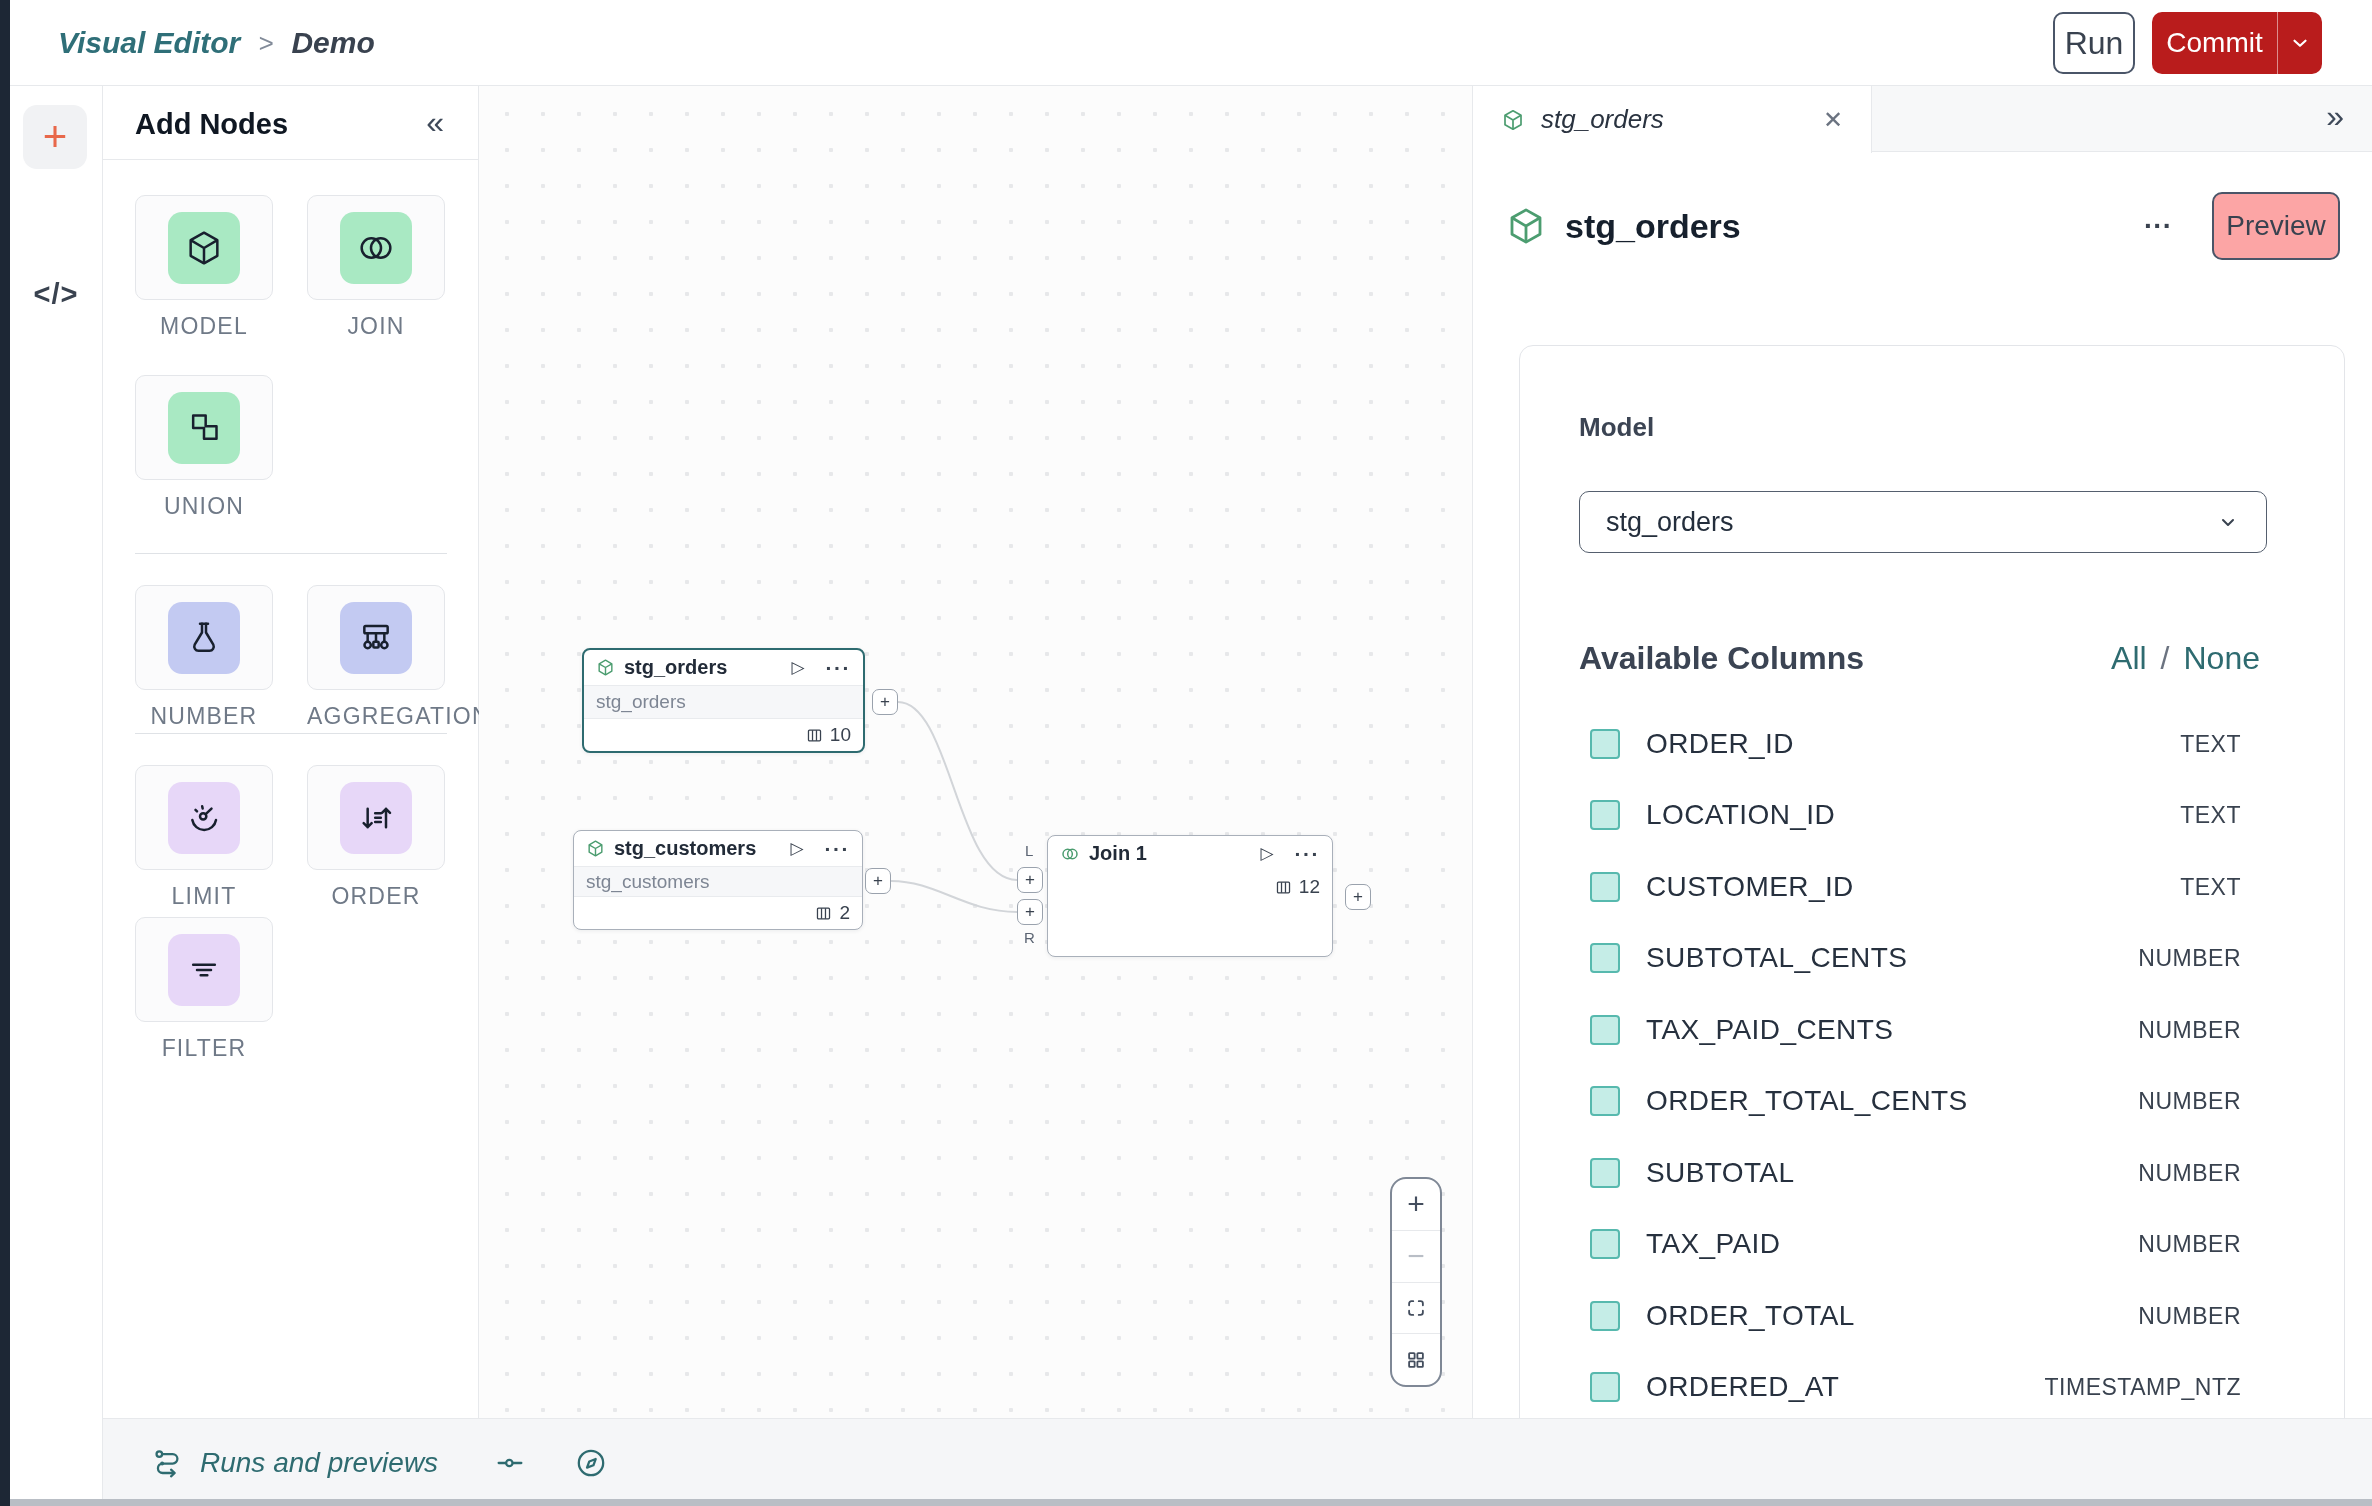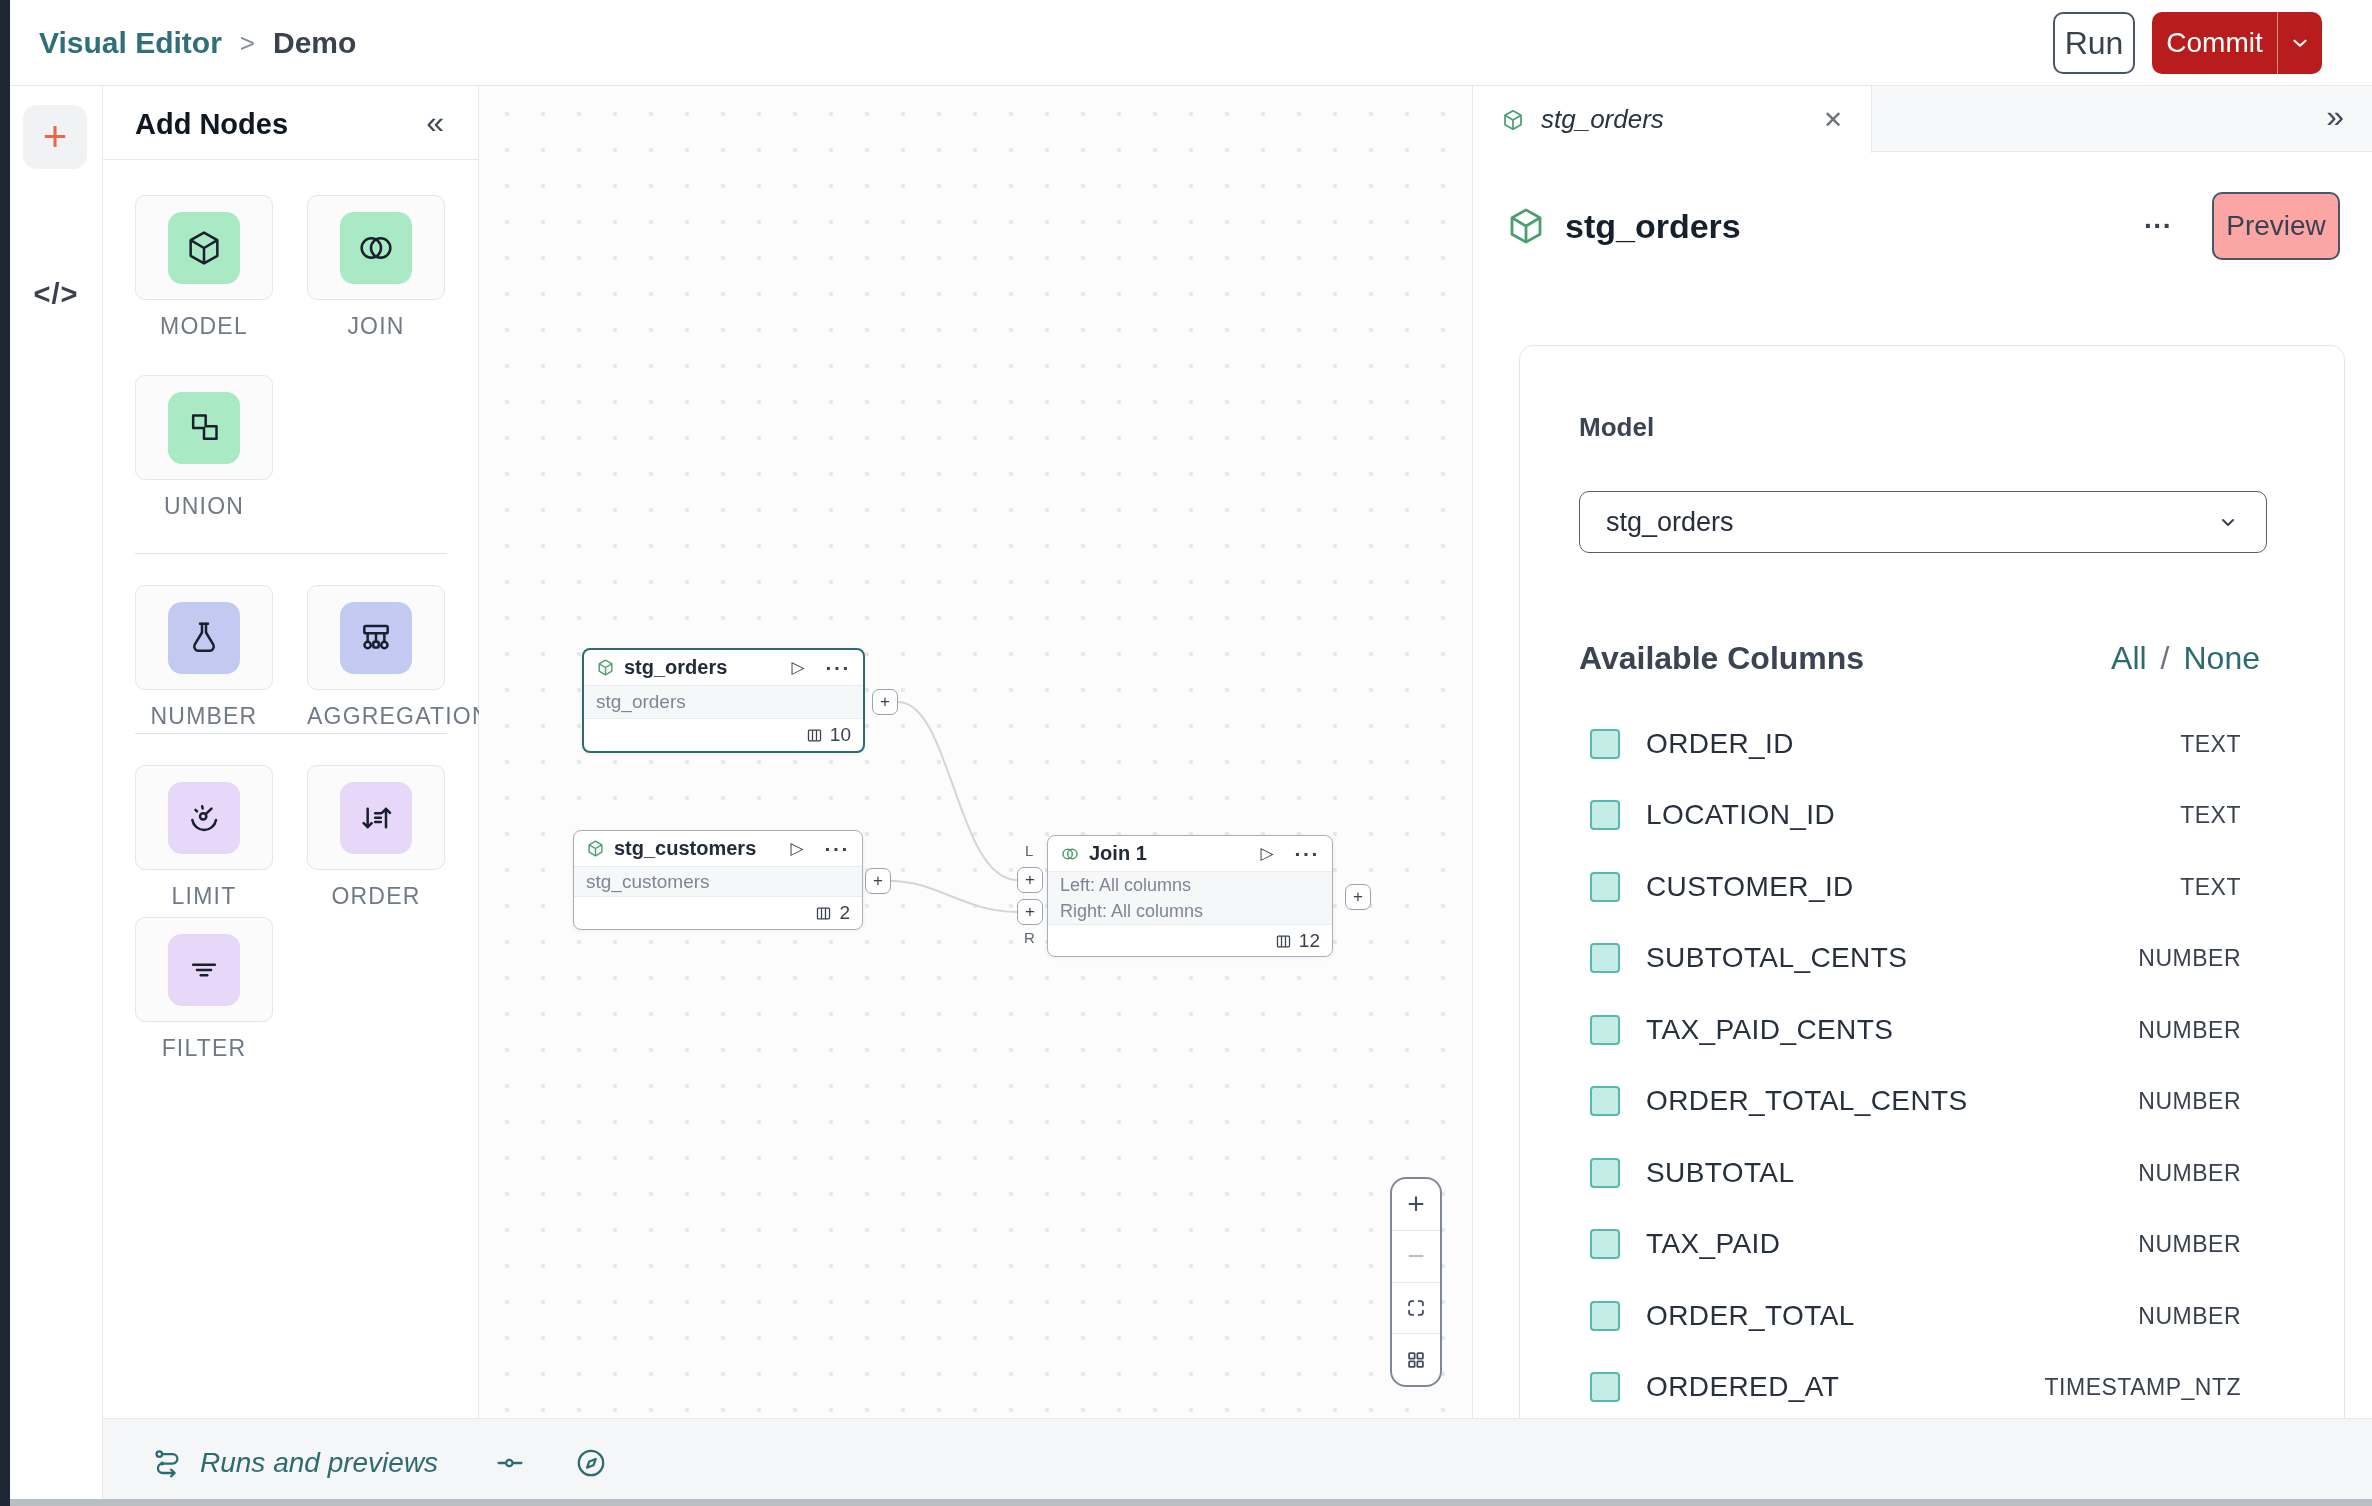--- a/index.html
+++ b/index.html
@@ -9,21 +9,21 @@
     background:#ffffff; font-family:"Liberation Sans", sans-serif; color:#3a4354;
   }
   svg { display:block; }
 
   
   .dark-edge { position:absolute; left:0; top:0; width:10px; height:1506px; background:#1d2735; }
   .bottom-edge { position:absolute; left:10px; bottom:0; width:2362px; height:7px; background:#b9bec5; z-index:9; }
 
   .topbar { position:absolute; left:10px; top:0; width:2362px; height:86px; background:#fff;
             border-bottom:1px solid #e7e9ec; display:flex; align-items:center; }
-  .breadcrumb { display:flex; align-items:center; gap:18px; margin-left:29px; font-size:30px; font-weight:bold; }
+  .breadcrumb { display:flex; align-items:center; gap:18px; margin-left:48px; font-size:30px; font-weight:bold;font-style:italic; }
   .bc-section { color:#2f6f78; }
   .bc-sep { color:#828b99; font-size:26px; font-weight:normal; transform:translateY(1px); }
   .bc-page { color:#39424f; }
   .run-btn { position:absolute; right:237px; top:12px; width:82px; height:62px; border:2px solid #4a5568;
              border-radius:10px; background:#fff; display:flex; align-items:center; justify-content:center;
              font-size:32px; color:#39424f; }
   .commit-btn { position:absolute; right:50px; top:12px; width:170px; height:62px; background:#b91c1c;
                 border-radius:10px; display:flex; color:#fff; overflow:hidden; }
   .commit-main { flex:1; display:flex; align-items:center; justify-content:center; font-size:28px; }
   .commit-split { width:1px; background:rgba(255,255,255,.5); }
@@ -304,24 +304,20 @@
     <div class="node" style="left:568px; top:749px; width:286px; height:122px;">
       <div class="node-head">
         <svg class="node-cube" width="20" height="20" viewBox="0 0 24 24" fill="none" stroke="currentColor" stroke-width="1.8">
             <circle cx="9.2" cy="12" r="5.6"></circle>
             <circle cx="14.8" cy="12" r="5.6"></circle>
           </svg>
         <span class="node-title">Join 1</span>
         <span class="node-play">▷</span>
         <span class="node-dots">···</span>
       </div>
-      <div class="node-mid" style="font-size:18px;">
-        <span>Left: All columns</span>
-        <span>Right: All columns</span>
-      </div>
       <div class="node-foot">
         <svg width="17" height="17" viewBox="0 0 24 24" fill="none" stroke="#39424f" stroke-width="1.8">
             <rect x="3.5" y="4.5" width="17" height="15" rx="1.5"></rect>
             <path d="M9.2 4.5v15M14.8 4.5v15"></path>
           </svg>
         <span>12</span>
       </div>
     </div>
     <span class="port-label" style="left:546px; top:756px;">L</span>
     <div class="port" style="left:538px; top:781px;">

